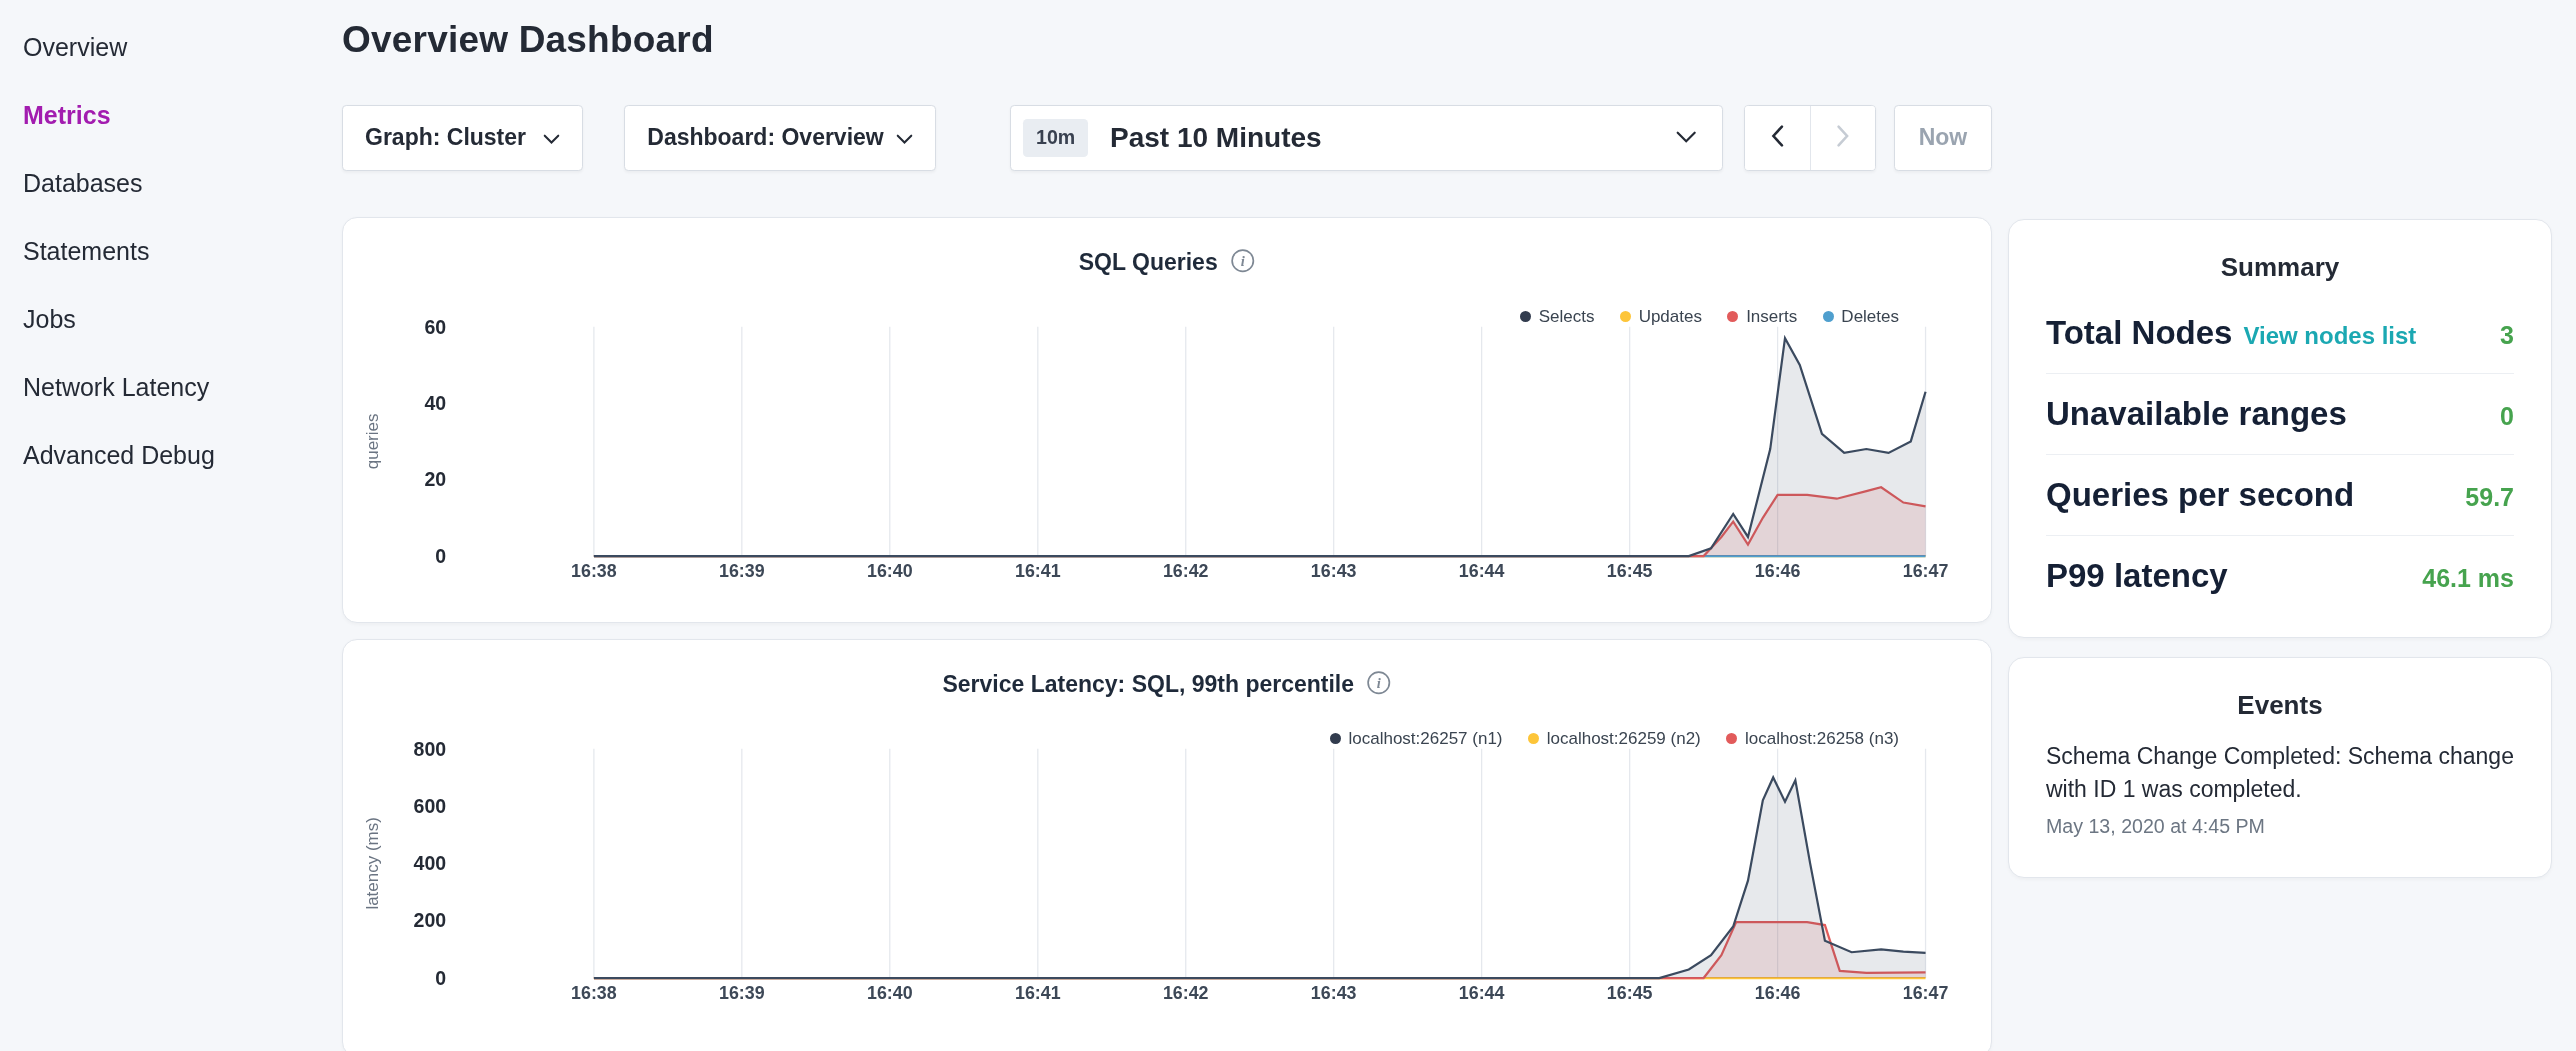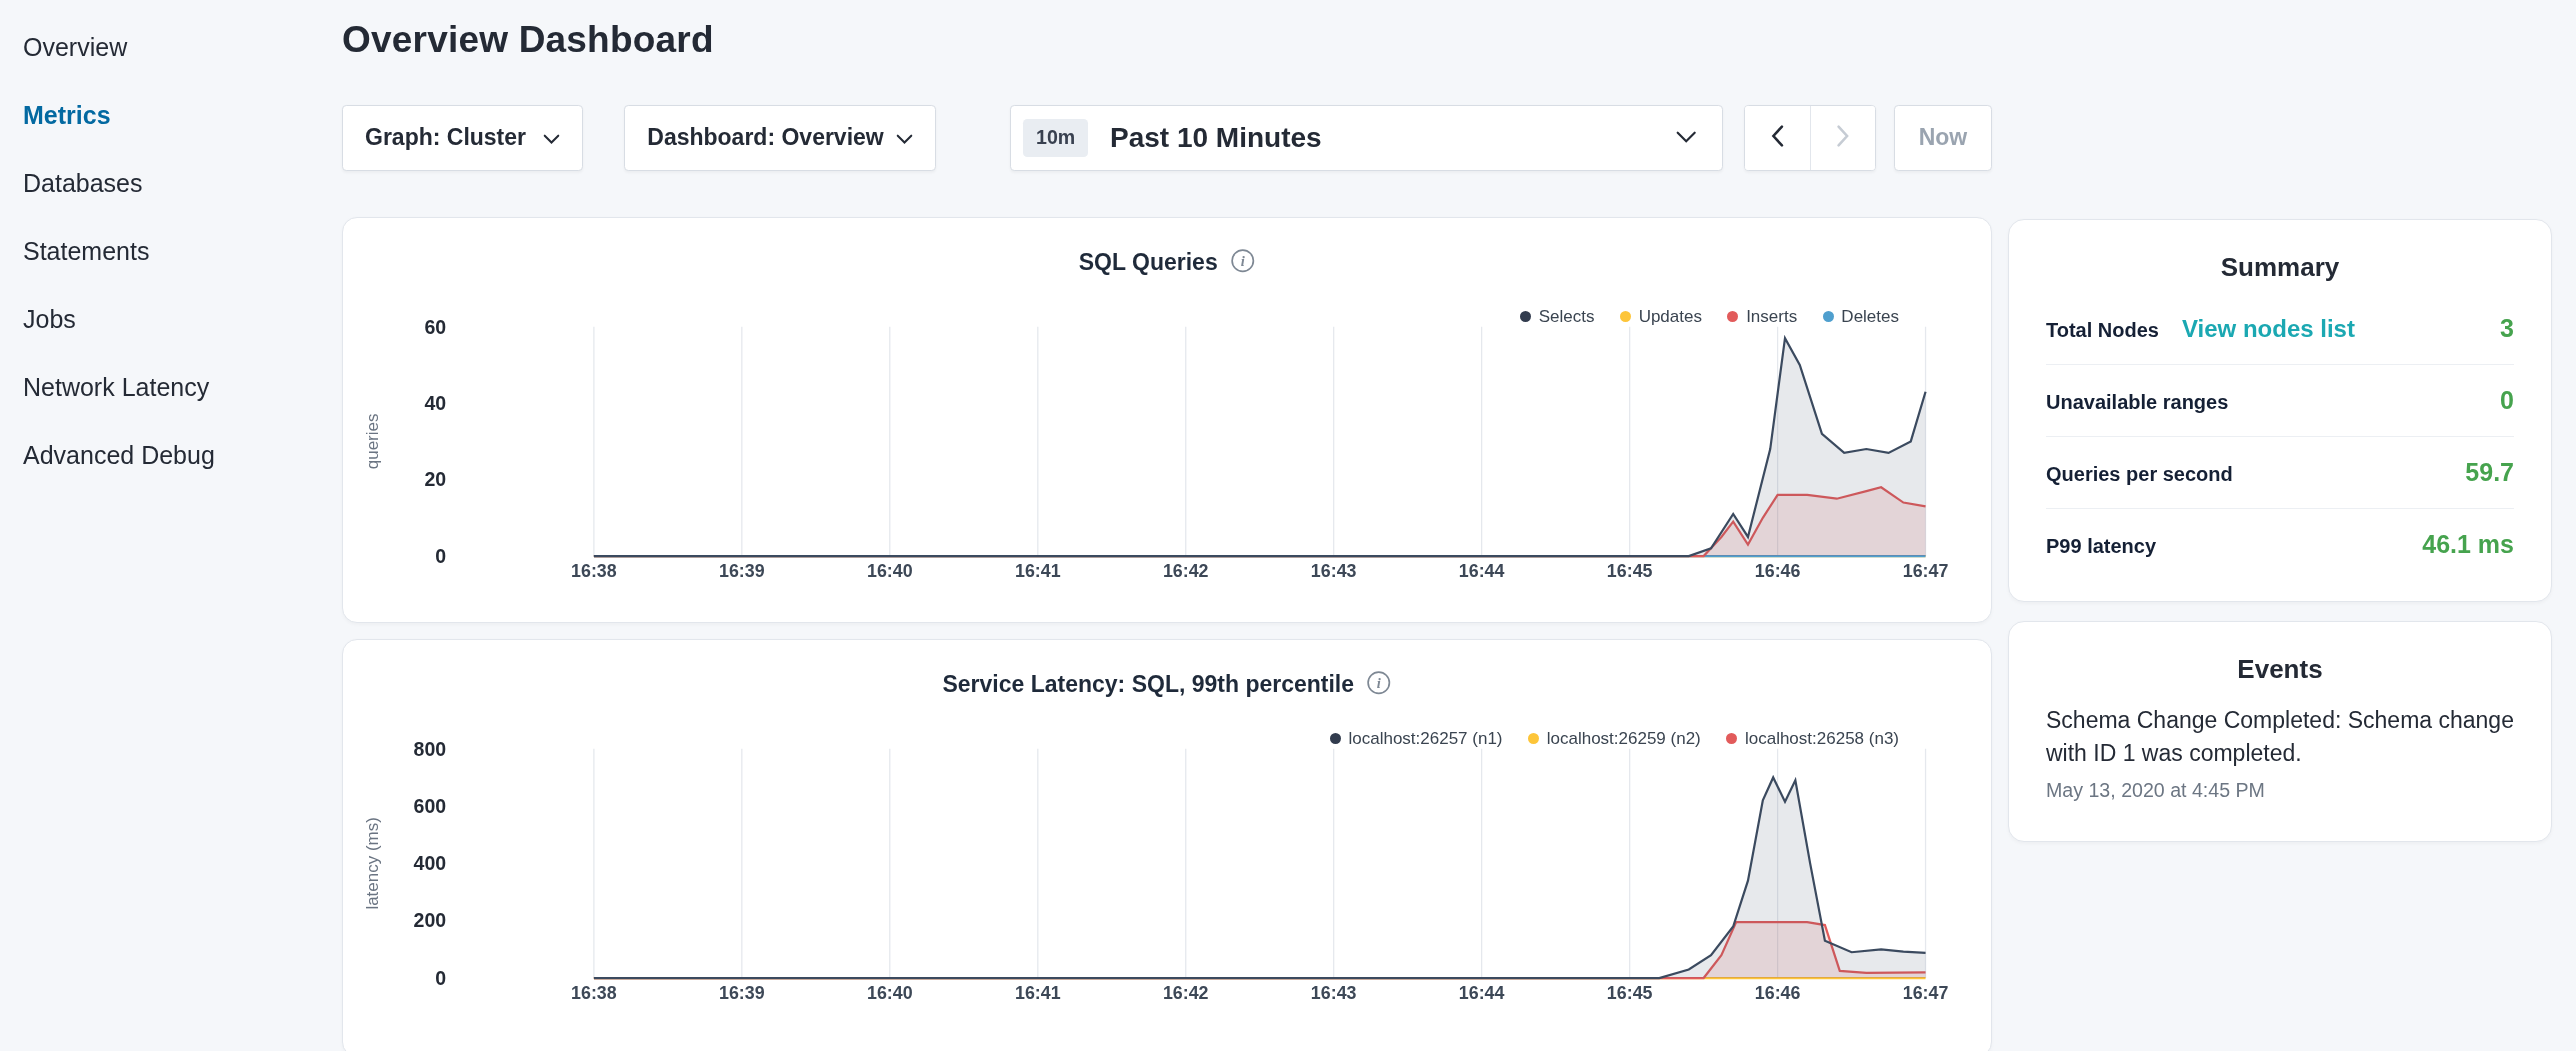--- a/index.html
+++ b/index.html
@@ -3,21 +3,21 @@
 <meta charset="utf-8">
 <style>
   * { margin:0; padding:0; box-sizing:border-box; }
   html,body { background:#f5f7fa; }
   .app{position:relative;width:2576px;height:1051px;background:#f5f7fa;
        font-family:"Liberation Sans",sans-serif;color:#242a35;overflow:hidden;}
 
   
   .sidebar{position:absolute;left:0;top:0;width:316px;height:100%;padding:13.6px 0 0 23px;}
   .nav-item{height:68px;display:flex;align-items:center;font-size:25px;color:#242a35;cursor:pointer;}
-  .nav-item.active{color:#0369a1;font-weight:700;}
+  .nav-item.active{color:#a21caf;font-weight:700;}
 
   
   .main{position:absolute;left:342px;top:0;width:1650px;}
   .page-title{margin-top:18.7px;font-size:37px;font-weight:700;color:#242a35;letter-spacing:0.2px;}
 
   .controls{display:flex;align-items:center;margin-top:44px;height:66px;}
   .btn{background:#fff;border:0.9px solid #d8dde4;border-radius:4.3px;height:66px;display:flex;align-items:center;
        font-family:"Liberation Sans",sans-serif;font-size:23px;font-weight:700;color:#242a35;cursor:pointer;
        box-shadow:0 1.7px 2.6px rgba(0,0,0,.04);}
   .dropdown-btn{padding:0 22px;justify-content:space-between;}
@@ -51,22 +51,22 @@
   .ylabel{font:400 20px "Liberation Sans",sans-serif;fill:#6a7482;text-anchor:middle;}
 
   
   .right-col{position:absolute;left:2008px;top:219px;width:544px;}
   .panel{background:#fff;border:0.9px solid #e2e6ec;border-radius:16px;box-shadow:0 1.7px 3.4px rgba(0,0,0,.03);
        padding:0 37px 20.4px;}
   .panel-title{text-align:center;font-size:26px;font-weight:700;padding:32px 0 10.2px;color:#242a35;}
   .summary-block{padding:21px 0;}
   .summary-block + .summary-block{border-top:0.9px solid #eceff3;}
   .summary-row{display:flex;justify-content:space-between;align-items:baseline;}
-  .summary-label{font-size:20px;font-weight:700;color:#152035;}
-  .summary-link{font-size:24px;font-weight:600;color:#1ba8b2;margin-left:23px;cursor:pointer;}
+  .summary-label{font-size:33px;font-weight:700;color:#152035;}
+  .summary-link{font-size:24px;font-weight:600;color:#1ba8b2;margin-left:11px;cursor:pointer;}
   .summary-value{font-size:25px;font-weight:700;color:#46a34e;white-space:nowrap;}
   .summary-desc{margin-top:12px;font-size:20.4px;line-height:1.45;color:#3f4a57;}
   .events-panel{margin-top:19.6px;min-height:221px;}
   .event-item{padding-top:8.5px;}
   .event-text{font-size:23px;line-height:1.45;color:#242a35;}
   .event-time{margin-top:8.5px;font-size:19.6px;color:#6c7683;}
 </style>
 </head>
 <body>
 

